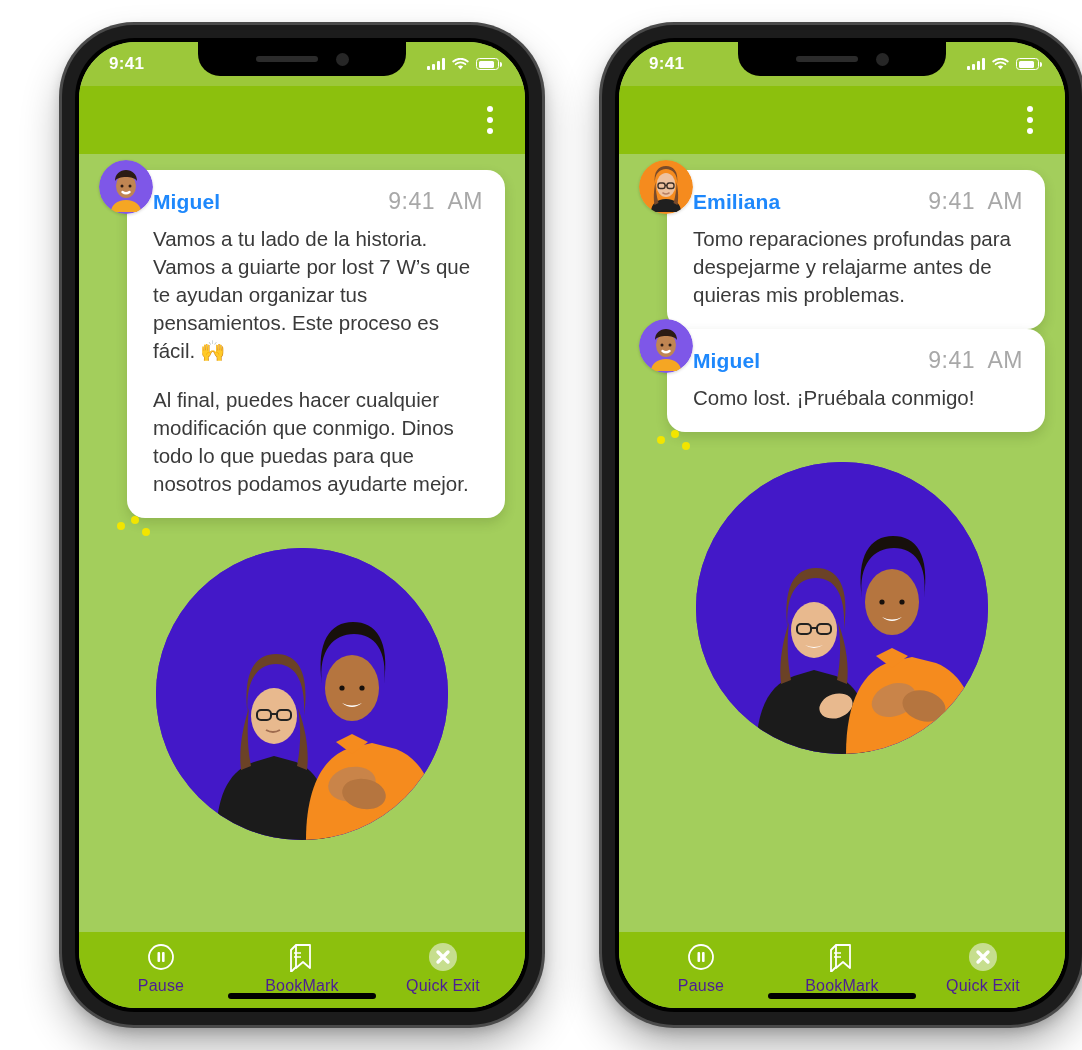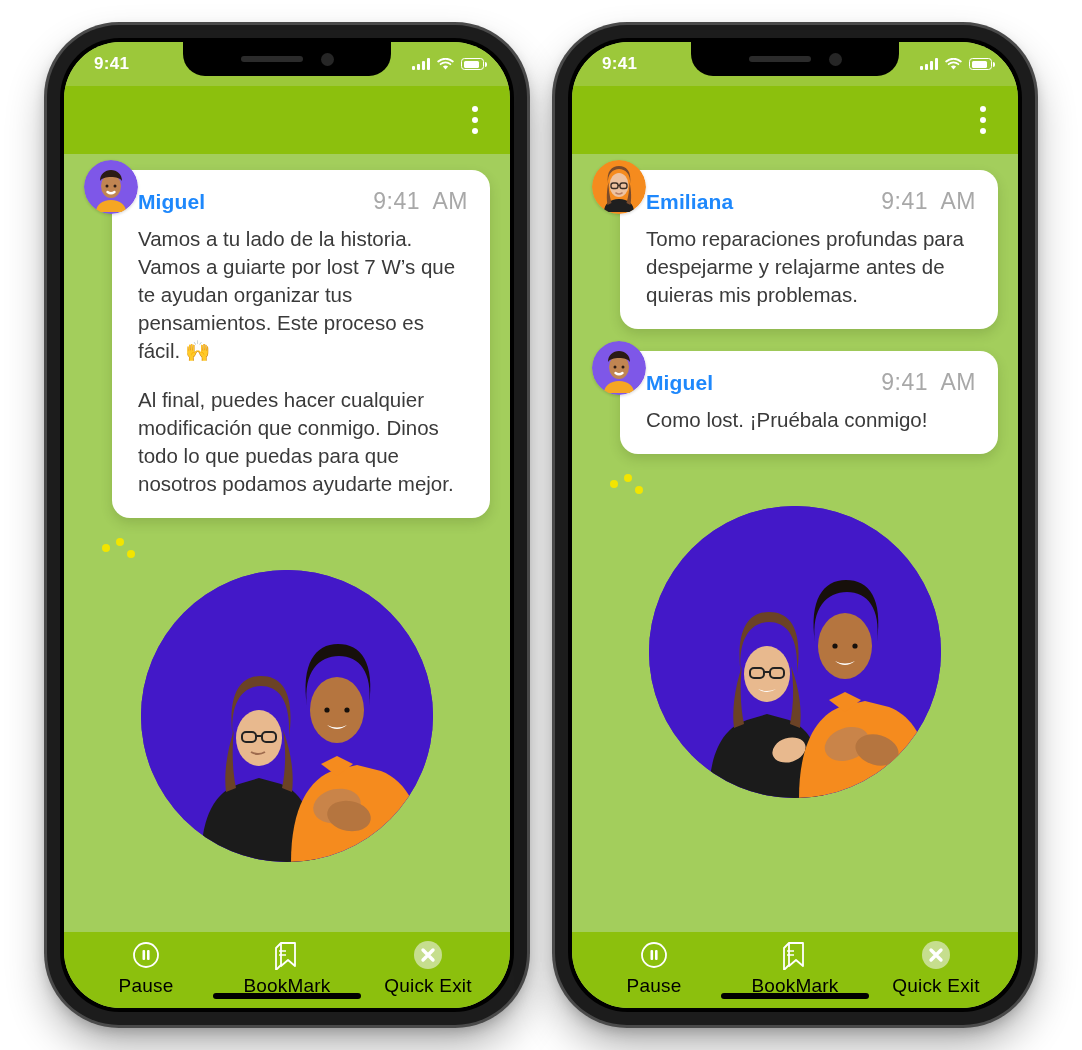--- a/index.html
+++ b/index.html
@@ -3,21 +3,21 @@
 <meta charset="utf-8">
 <style>
   html,body{margin:0;padding:0;}
   body{
     width:1082px;height:1050px;
     background:#ffffff;
     font-family:"Liberation Sans","DejaVu Sans",sans-serif;
     overflow:hidden;
     position:relative;
   }
-  .stage{position:absolute;inset:0;display:flex;align-items:center;justify-content:center;gap:28px;}
+  .stage{position:absolute;inset:0;display:flex;align-items:center;justify-content:flex-end;gap:60px;}
 
   
   .phone{
     position:relative;
     width:480px;height:1000px;
     border-radius:72px;
     background:#1c1c1c;
     box-shadow:
       0 0 0 3px #4a4a4a,
       0 22px 40px rgba(0,0,0,.30),
@@ -89,21 +89,21 @@
   
   .chat{
     flex:1 1 auto;
     position:relative;
     background:#A3CE5C;
     padding:16px 20px 0 20px;
     box-sizing:border-box;
     display:flex;flex-direction:column;
     overflow:hidden;
   }
-  .msg{position:relative;margin-bottom:22px;padding-left:28px;}
+  .msg{position:relative;padding-left:28px;}
   .bubble{
     background:#fff;
     border-radius:18px;
     padding:18px 22px 20px 26px;
     box-shadow:0 5px 12px rgba(40,60,10,.17);
     box-sizing:border-box;
   }
   .bubble-head{display:flex;align-items:baseline;justify-content:space-between;margin-bottom:10px;}
   .sender{color:#1E88FC;font-size:21px;font-weight:bold;letter-spacing:.1px;}
   .time{color:#a8a8a8;font-size:23px;letter-spacing:.5px;white-space:pre;}
@@ -138,21 +138,21 @@
   
   .toolbar{
     flex:0 0 76px;height:76px;
     background:#8CC00D;
     display:flex;align-items:center;justify-content:space-between;
     padding:0 36px 4px 36px;
     box-sizing:border-box;
   }
   .tool{display:flex;flex-direction:column;align-items:center;gap:5px;cursor:pointer;width:92px;}
   .tool .glyph{height:30px;display:flex;align-items:center;justify-content:center;}
-  .tool .tlabel{color:#000000;font-size:19px;letter-spacing:.2px;}
+  .tool .tlabel{color:#4c1d95;font-size:16px;letter-spacing:.2px;}
   .homebar{
     position:absolute;bottom:9px;left:50%;transform:translateX(-50%);
     width:148px;height:6px;border-radius:3px;background:#000;z-index:35;
   }
 </style>
 </head>
 <body>
 
 <div class="stage">
 

